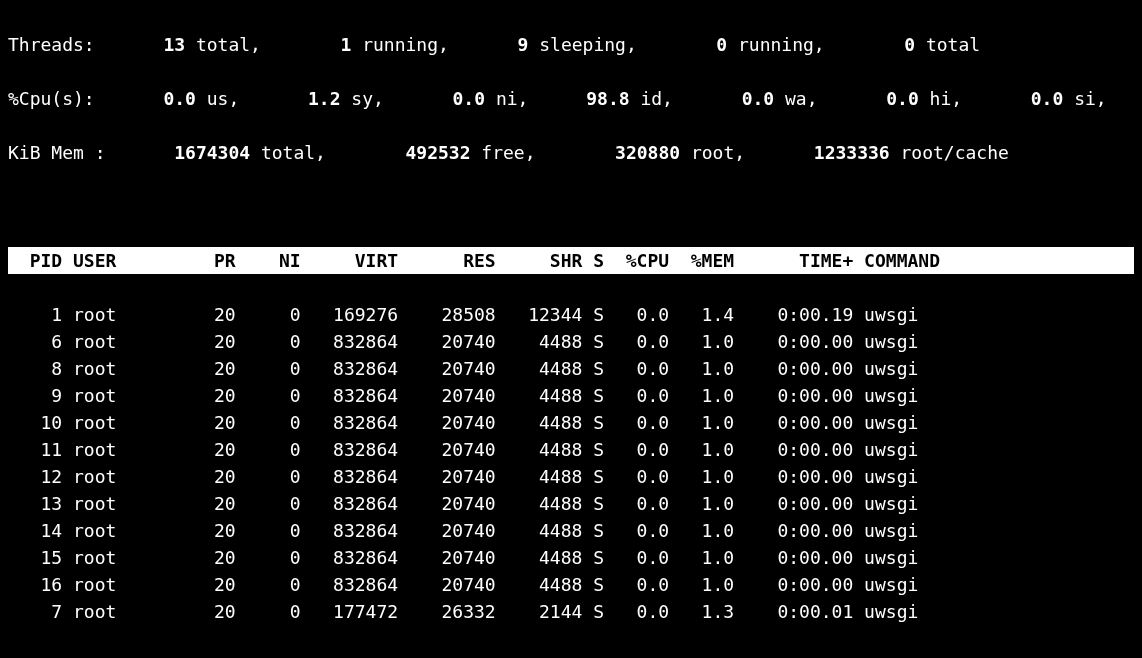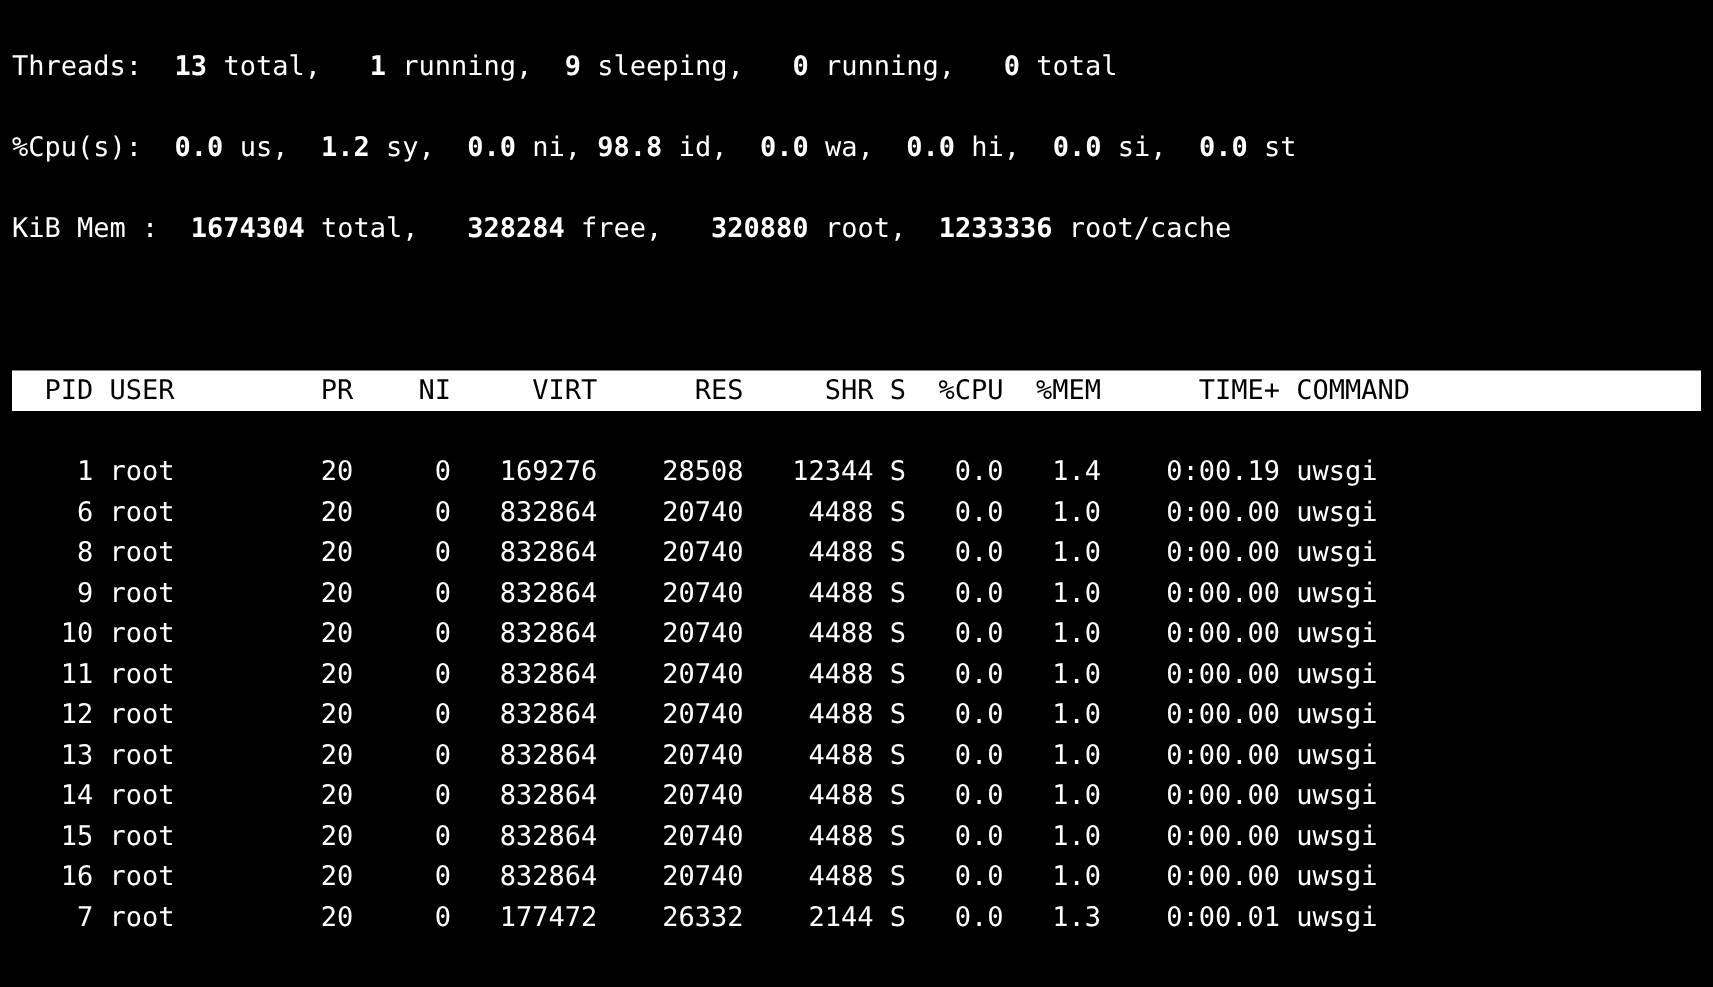--- a/index.html
+++ b/index.html
@@ -11,27 +11,27 @@
     font-size: 18px;
     line-height: 1.5;
     width: 1142px;
     height: 658px;
     overflow: hidden;
   }
   .terminal {
     padding: 4px 8px;
     white-space: pre;
   }
-  .bold { font-weight: 700; }
-  .header-bar { background: #fff; color: #000; font-weight: 400; }
+  .bold { font-weight: 700; margin-left: 47px; }
+  .header-bar { background: #fff; color: #000; font-weight: 700; }
   .row span.bold { font-weight: 700; }
 </style>
 </head>
 <body>
 
 <div class="terminal">
 <div class="row"><span>Threads:</span>  <span class="bold">13</span> <span>total,</span>   <span class="bold">1</span> <span>running,</span>  <span class="bold">9</span> <span>sleeping,</span>   <span class="bold">0</span> <span>running,</span>   <span class="bold">0</span> <span>total</span></div>
 <div class="row"><span>%Cpu(s):</span>  <span class="bold">0.0</span> <span>us,</span>  <span class="bold">1.2</span> <span>sy,</span>  <span class="bold">0.0</span> <span>ni,</span> <span class="bold">98.8</span> <span>id,</span>  <span class="bold">0.0</span> <span>wa,</span>  <span class="bold">0.0</span> <span>hi,</span>  <span class="bold">0.0</span> <span>si,</span>  <span class="bold">0.0</span> <span>st</span></div>
-<div class="row"><span>KiB Mem :</span>  <span class="bold">1674304</span> <span>total,</span>   <span class="bold">328284</span> <span>free,</span>   <span class="bold">320880</span> <span>root,</span>  <span class="bold">1233336</span> <span>root/cache</span></div>
+<div class="row"><span>KiB Mem :</span>  <span class="bold">1674304</span> <span>total,</span>   <span class="bold">492532</span> <span>free,</span>   <span class="bold">320880</span> <span>root,</span>  <span class="bold">1233336</span> <span>root/cache</span></div>
 <div class="row"> </div>
 <div id="header-line" class="row header-bar">  PID USER         PR    NI     VIRT      RES     SHR S  %CPU  %MEM      TIME+ COMMAND </div>
 <div id="process-rows"><div class="row">    1 root         20     0   169276    28508   12344 S   0.0   1.4    0:00.19 uwsgi</div><div class="row">    6 root         20     0   832864    20740    4488 S   0.0   1.0    0:00.00 uwsgi</div><div class="row">    8 root         20     0   832864    20740    4488 S   0.0   1.0    0:00.00 uwsgi</div><div class="row">    9 root         20     0   832864    20740    4488 S   0.0   1.0    0:00.00 uwsgi</div><div class="row">   10 root         20     0   832864    20740    4488 S   0.0   1.0    0:00.00 uwsgi</div><div class="row">   11 root         20     0   832864    20740    4488 S   0.0   1.0    0:00.00 uwsgi</div><div class="row">   12 root         20     0   832864    20740    4488 S   0.0   1.0    0:00.00 uwsgi</div><div class="row">   13 root         20     0   832864    20740    4488 S   0.0   1.0    0:00.00 uwsgi</div><div class="row">   14 root         20     0   832864    20740    4488 S   0.0   1.0    0:00.00 uwsgi</div><div class="row">   15 root         20     0   832864    20740    4488 S   0.0   1.0    0:00.00 uwsgi</div><div class="row">   16 root         20     0   832864    20740    4488 S   0.0   1.0    0:00.00 uwsgi</div><div class="row">    7 root         20     0   177472    26332    2144 S   0.0   1.3    0:00.01 uwsgi</div></div>
 </div>
 
 </body></html>

